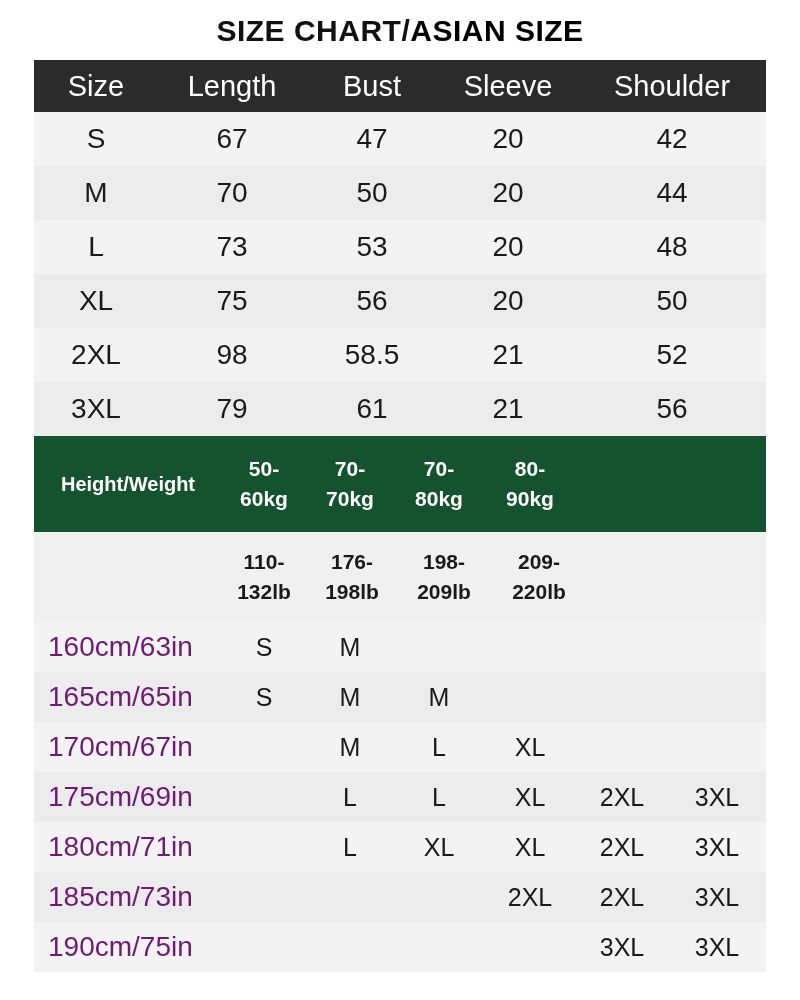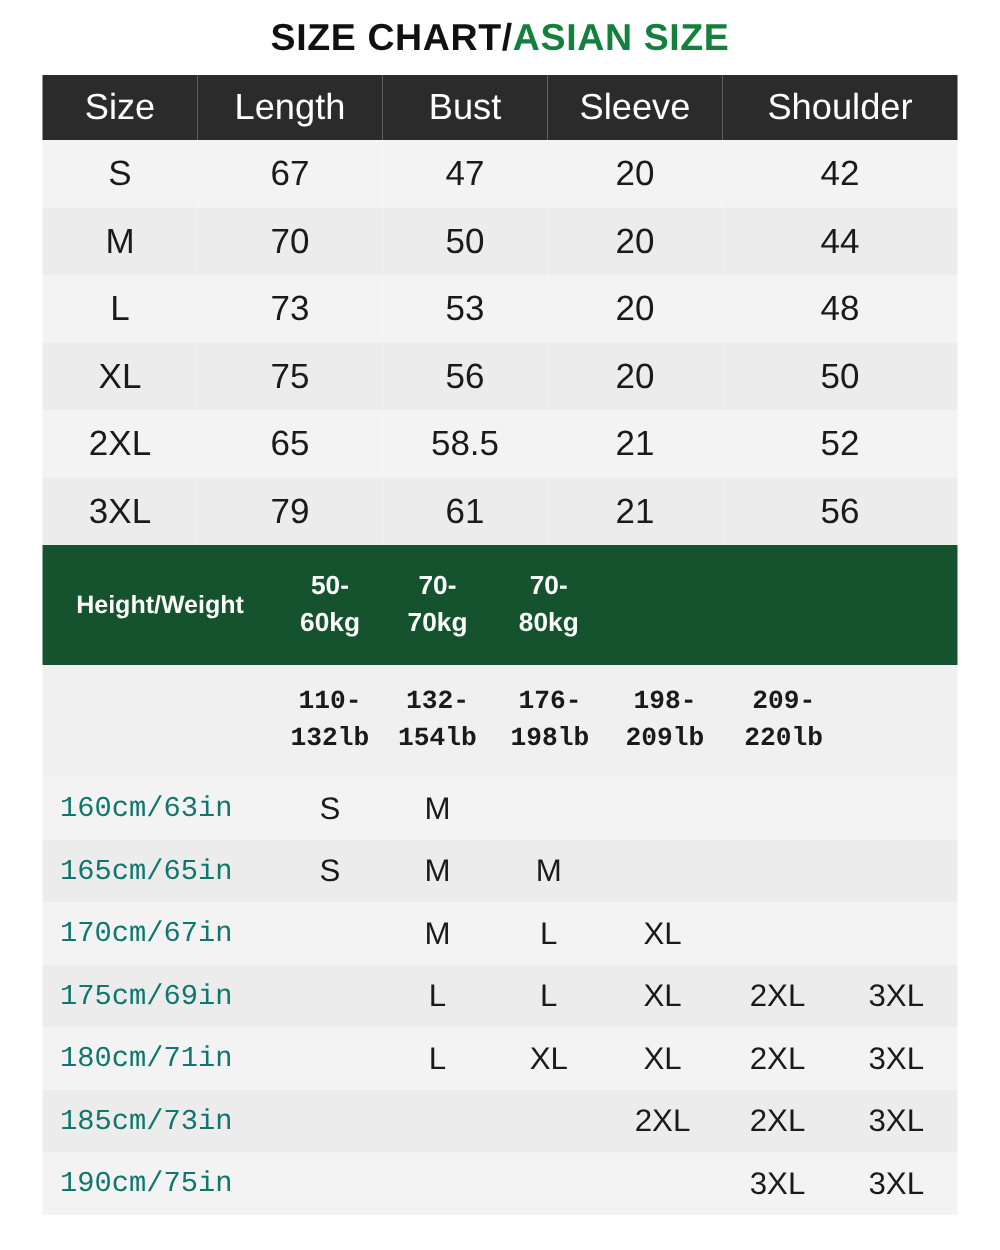--- a/index.html
+++ b/index.html
@@ -22,21 +22,21 @@
   
   .title {
     text-align: center;
     font-size: 30px;
     font-weight: bold;
     letter-spacing: 0.5px;
     padding: 14px 0 12px 0;
     color: #111111;
     white-space: nowrap;
   }
-  .title .accent { color: #15803d; text-align: center; }
+  .title .accent { color: #000000; text-align: center; }
 
   
   table {
     border-collapse: collapse;
     width: 732px;
     margin: 0 auto;
     table-layout: fixed;
   }
   td, th {
     padding: 0;
@@ -66,21 +66,21 @@
   
   .weight-block {
     width: 732px;
     margin: 0 auto;
   }
   .wrow {
     display: flex;
     width: 100%;
   }
   .wrow.dark { background: #14532d; color: #ffffff; }
-  .wrow.light { background: #f0f0f0; color: #1a1a1a; font-family: Liberation Mono, monospace; }
+  .wrow.light { background: #f0f0f0; color: #1a1a1a; }
   .wcell {
     display: flex;
     flex-direction: column;
     align-items: center;
     justify-content: center;
     font-size: 21px;
     font-weight: bold;
     line-height: 1.45;
     text-align: center;
   }
@@ -100,25 +100,24 @@
   }
   .mrow {
     display: flex;
     width: 100%;
     height: 50px;
     align-items: center;
   }
   .mrow.a { background: #f3f3f3; }
   .mrow.b { background: #ececec; }
   .mlabel {
-    font-size: 23px;
-    color: #0f766e;
+    font-size: 28px;
+    color: #701a75;
     padding-left: 14px;
     white-space: nowrap;
-    font-family: Liberation Mono, monospace;
   }
   .mcell {
     text-align: center;
     font-size: 25px;
     color: #1a1a1a;
   }
 </style>
 </head>
 <body>
 
@@ -169,21 +168,21 @@
       </tr>
       <tr class="size-row row-b">
         <td>XL</td>
         <td>75</td>
         <td>56</td>
         <td>20</td>
         <td>50</td>
       </tr>
       <tr class="size-row row-a">
         <td>2XL</td>
-        <td>65</td>
+        <td>98</td>
         <td>58.5</td>
         <td>21</td>
         <td>52</td>
       </tr>
       <tr class="size-row row-b">
         <td>3XL</td>
         <td>79</td>
         <td>61</td>
         <td>21</td>
         <td>56</td>
@@ -199,31 +198,31 @@
         <span>60kg</span>
       </div>
       <div class="wcell" style="width:88px">
         <span>70-</span>
         <span>70kg</span>
       </div>
       <div class="wcell" style="width:90px">
         <span>70-</span>
         <span>80kg</span>
       </div>
+      <div class="wcell" style="width:92px">
+        <span>80-</span>
+        <span>90kg</span>
+      </div>
     </div>
     <div class="wrow light">
       <div class="wcell" style="width:188px"></div>
       <div class="wcell" style="width:84px">
         <span>110-</span>
         <span>132lb</span>
       </div>
-      <div class="wcell" style="width:88px">
-        <span>132-</span>
-        <span>154lb</span>
-      </div>
       <div class="wcell" style="width:92px">
         <span>176-</span>
         <span>198lb</span>
       </div>
       <div class="wcell" style="width:92px">
         <span>198-</span>
         <span>209lb</span>
       </div>
       <div class="wcell" style="width:98px">
         <span>209-</span>

